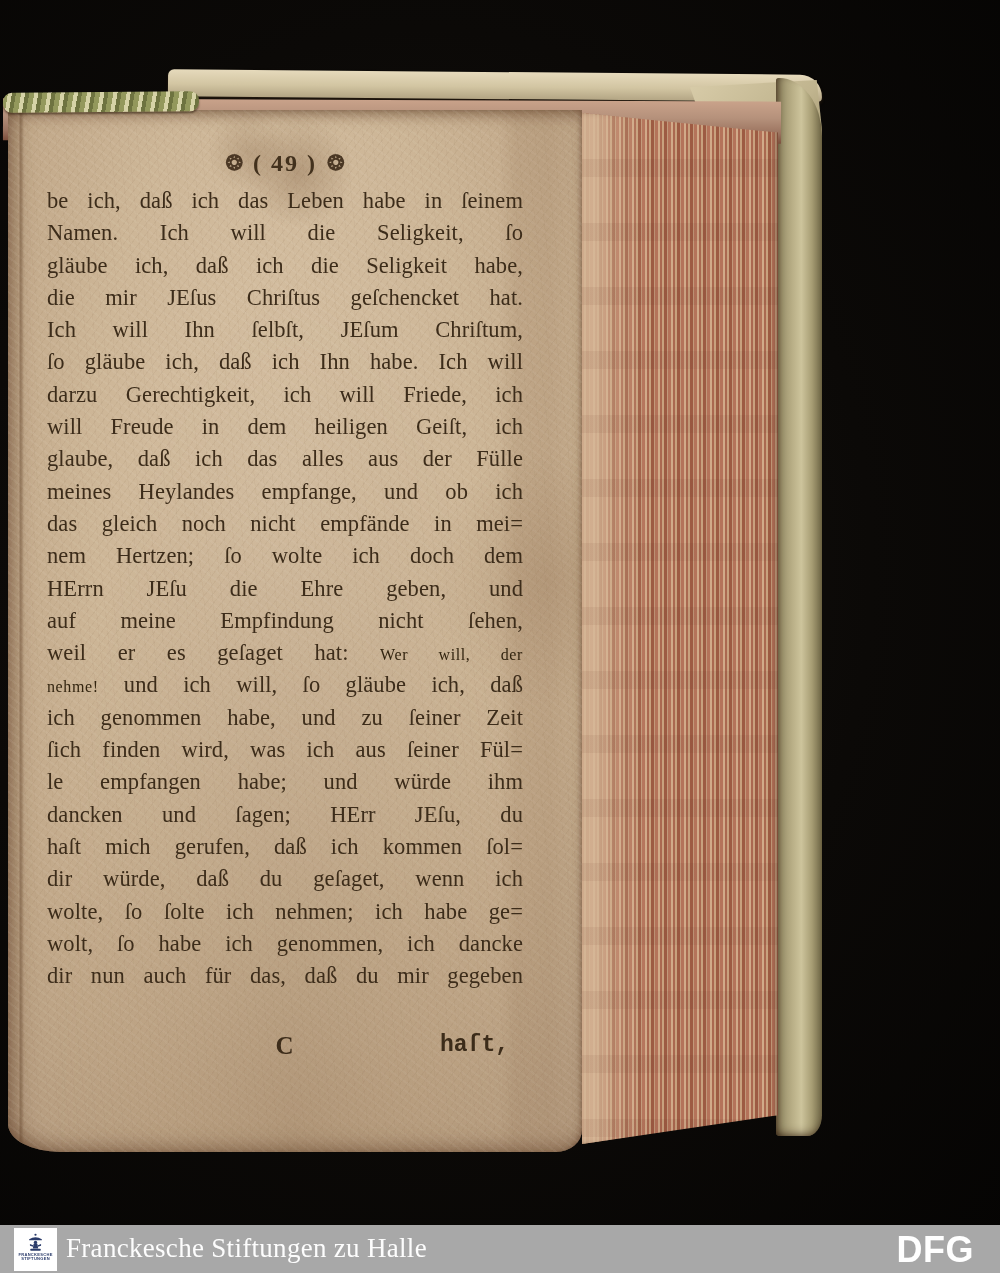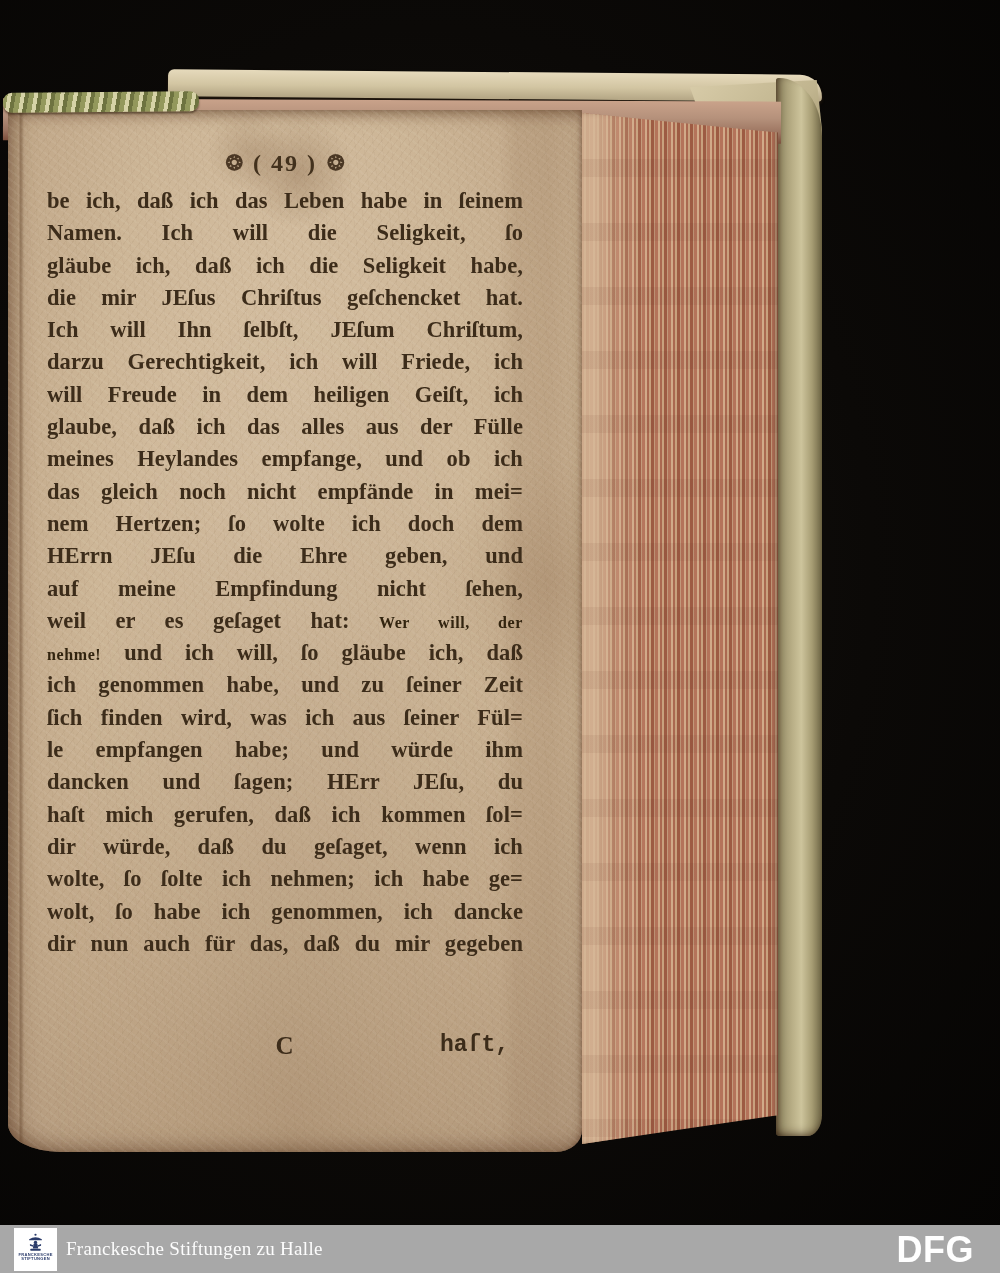--- a/index.html
+++ b/index.html
@@ -78,21 +78,21 @@
     position:absolute;left:50px;top:150px;width:470px;height:32px;z-index:7;
     text-align:center;font-size:24px;font-weight:bold;color:#42311d;
   }
   .header-line .orn{font-size:21px;position:relative;top:-1px;color:#4a3724;}
   .header-line .num{margin:16px 10px;letter-spacing:2px;text-align:right;}
   .text-block{
     position:absolute;left:47px;top:188px;width:476px;z-index:7;
   }
   .tline{
     height:32.3px;overflow:hidden;
-    font-size:22.5px;font-weight:bold;color:#3c2c1a;
+    font-size:22.5px;font-weight:normal;color:#3c2c1a;
     text-align:justify;text-align-last:justify;text-justify:inter-word;
     letter-spacing:0.1px;
   }
   .tline .emph{font-size:16px;letter-spacing:0.6px;color:#32240f;}
   .sig-line{
     position:absolute;left:47px;top:1032px;width:476px;height:36px;z-index:7;
     font-size:23px;font-weight:bold;color:#3c2c1a;
   }
   .sig-line .sig{position:absolute;left:48%;font-size:25px;}
   .sig-line .catch{position:absolute;right:14px;font-family:Liberation Mono, monospace;}
@@ -108,21 +108,21 @@
   .logo-box svg{display:block;}
   .logo-caption{
     font-family:"Liberation Sans","DejaVu Sans",sans-serif;
     font-size:7px;line-height:6.5px;color:var(--logo-blue,#2b3c6b);
     transform:scale(.58);transform-origin:50% 0;white-space:nowrap;text-align:center;
     letter-spacing:.5px;font-weight:bold;
   }
   .bar-title{
     position:absolute;left:66px;top:0;height:36px;line-height:47px;
     font-family:"Liberation Serif","DejaVu Serif",serif;
-    font-size:19px;color:#fdfdfd;letter-spacing:0.3px;
+    font-size:27px;color:#fdfdfd;letter-spacing:0.3px;
   }
   .dfg-logo{
     position:absolute;right:26px;top:0;height:48px;line-height:49px;
     font-family:"Liberation Sans","DejaVu Sans",sans-serif;
     font-size:36px;font-weight:bold;color:#fff;letter-spacing:0.5px;
   }
 </style>
 </head>
 <body>
 
@@ -140,20 +140,21 @@
   <div class="header-line print">
     <span class="orn">❂</span><span class="num">( 49 )</span><span class="orn">❂</span>
   </div>
 
   <div class="text-block print">
       <div class="tline"><span>be ich, daß ich das Leben habe in ſeinem</span></div>
       <div class="tline"><span>Namen.  Ich will die Seligkeit, ſo</span></div>
       <div class="tline"><span>gläube ich, daß ich die Seligkeit habe,</span></div>
       <div class="tline"><span>die mir JEſus Chriſtus geſchencket hat.</span></div>
       <div class="tline"><span>Ich will Ihn ſelbſt, JEſum Chriſtum,</span></div>
+      <div class="tline"><span>ſo gläube ich, daß ich Ihn habe.  Ich will</span></div>
       <div class="tline"><span>darzu Gerechtigkeit, ich will Friede, ich</span></div>
       <div class="tline"><span>will Freude in dem heiligen Geiſt, ich</span></div>
       <div class="tline"><span>glaube, daß ich das alles aus der Fülle</span></div>
       <div class="tline"><span>meines Heylandes empfange, und ob ich</span></div>
       <div class="tline"><span>das gleich noch nicht empfände in mei=</span></div>
       <div class="tline"><span>nem Hertzen; ſo wolte ich doch dem</span></div>
       <div class="tline"><span>HErrn JEſu die Ehre geben, und</span></div>
       <div class="tline"><span>auf meine Empfindung nicht ſehen,</span></div>
       <div class="tline"><span>weil er es geſaget hat: </span><span class="emph">Wer will, der</span></div>
       <div class="tline"><span class="emph">nehme!</span><span> und ich will, ſo gläube ich, daß</span></div>

